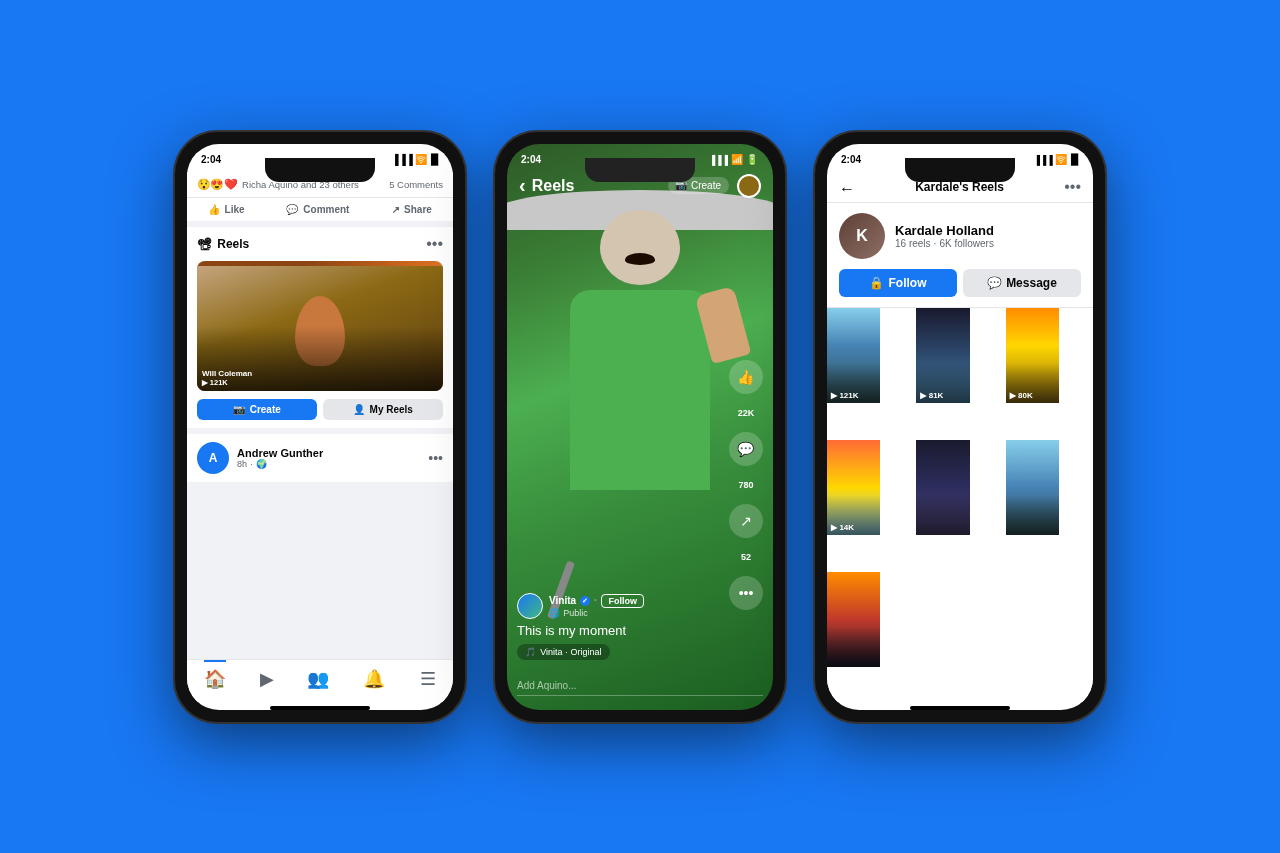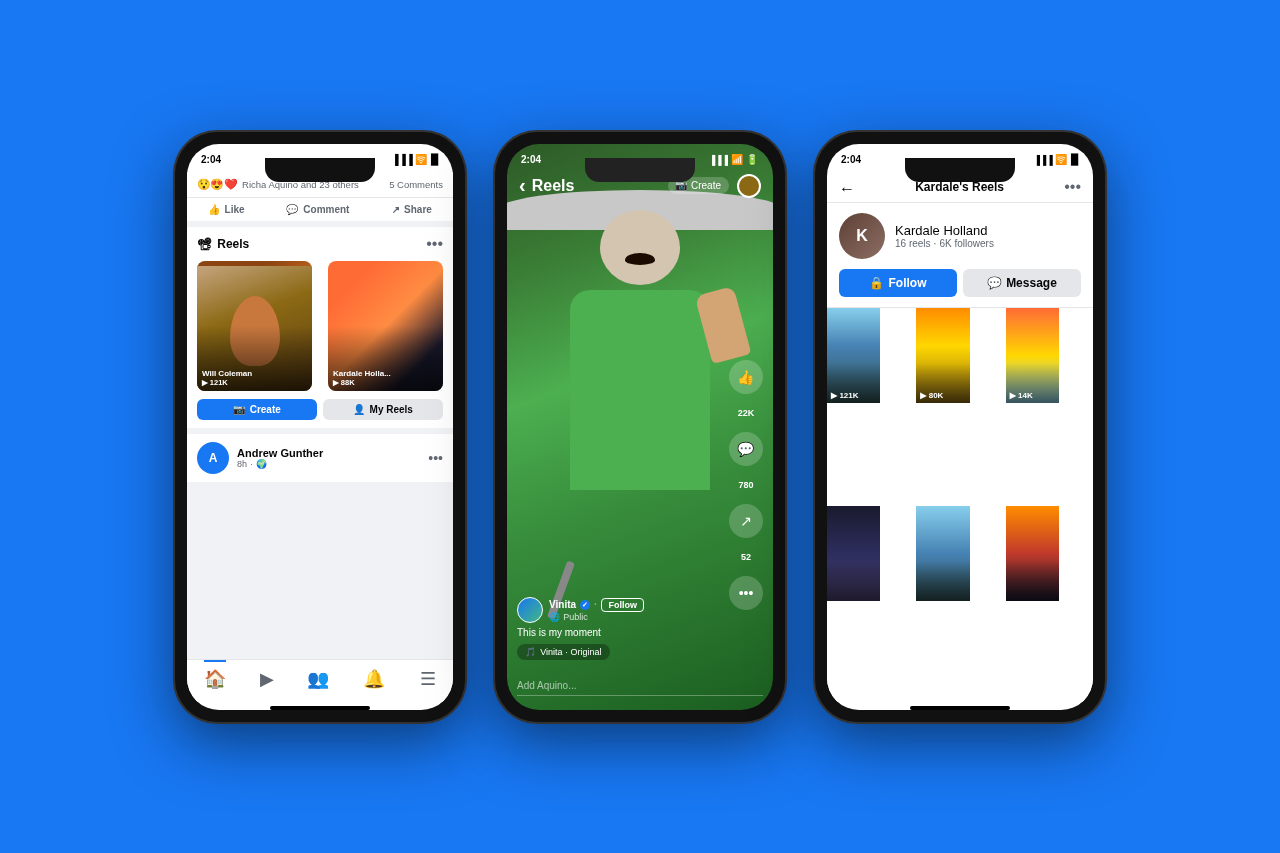--- a/index.html
+++ b/index.html
@@ -124,21 +124,21 @@
       font-size: 12px;
       font-weight: 700;
       color: #050505;
     }
     .reels-dots {
       font-size: 16px;
       color: #606770;
     }
     .reels-grid {
       display: grid;
-      grid-template-columns: 1fr 1fr;
+      grid-template-columns: 1fr;
       gap: 16px;
       margin-bottom: 8px;
     }
     .reel-thumb {
       position: relative;
       height: 130px;
       border-radius: 8px;
       overflow: hidden;
       background: #ccc;
     }
@@ -465,21 +465,21 @@
     }
     .creator-sub {
       color: rgba(255,255,255,0.8);
       font-size: 9px;
       display: flex;
       align-items: center;
       gap: 3px;
     }
     .caption-text {
       color: #fff;
-      font-size: 10px;
+      font-size: 13px;
       margin-bottom: 6px;
     }
     .music-pill {
       display: flex;
       align-items: center;
       gap: 4px;
       background: rgba(0,0,0,0.3);
       border-radius: 20px;
       padding: 3px 8px;
       color: #fff;
@@ -531,21 +531,21 @@
     .profile-avatar {
       width: 46px;
       height: 46px;
       border-radius: 50%;
       background: linear-gradient(135deg, #5D4037, #8D6E63);
       flex-shrink: 0;
       overflow: hidden;
     }
     .profile-user-name {
       font-size: 13px;
-      font-weight: 400;
+      font-weight: 700;
       color: #050505;
     }
     .profile-user-meta {
       font-size: 10px;
       color: #606770;
     }
     .profile-buttons {
       display: flex;
       gap: 6px;
     }
@@ -679,29 +679,20 @@
               </div>
               <div class="reel-person-1"></div>
               <div class="reel-label">
                 <div>Will Coleman</div>
                 <div class="reel-views">
                   <span>▶ 121K</span>
                 </div>
               </div>
             </div>
 
-            <div class="reel-thumb reel-thumb-2">
-              <div class="reel-person-1"></div>
-              <div class="reel-label">
-                <div>Kardale Holla...</div>
-                <div class="reel-views">
-                  <span>▶ 88K</span>
-                </div>
-              </div>
-            </div>
           </div>
 
           <div class="reels-actions">
             <div class="reel-action-btn reel-create-btn">
               <span>📷</span>
               <span>Create</span>
             </div>
             <div class="reel-action-btn reel-myreels-btn">
               <span>👤</span>
               <span>My Reels</span>
@@ -858,20 +849,24 @@
               <span>Message</span>
             </button>
           </div>
         </div>
 
         <div class="reels-grid-3">
           <div class="grid-thumb gt1">
             <div class="overlay-gradient"></div>
             <div class="grid-thumb-label">▶ 121K</div>
           </div>
+          <div class="grid-thumb gt3">
+            <div class="overlay-gradient"></div>
+            <div class="grid-thumb-label">▶ 81K</div>
+          </div>
           <div class="grid-thumb gt5">
             <div class="overlay-gradient"></div>
             <div class="grid-thumb-label">▶ 80K</div>
           </div>
           <div class="grid-thumb gt6">
             <div class="overlay-gradient"></div>
             <div class="grid-thumb-label">▶ 14K</div>
           </div>
           <div class="grid-thumb gt7">
             <div class="overlay-gradient"></div>

